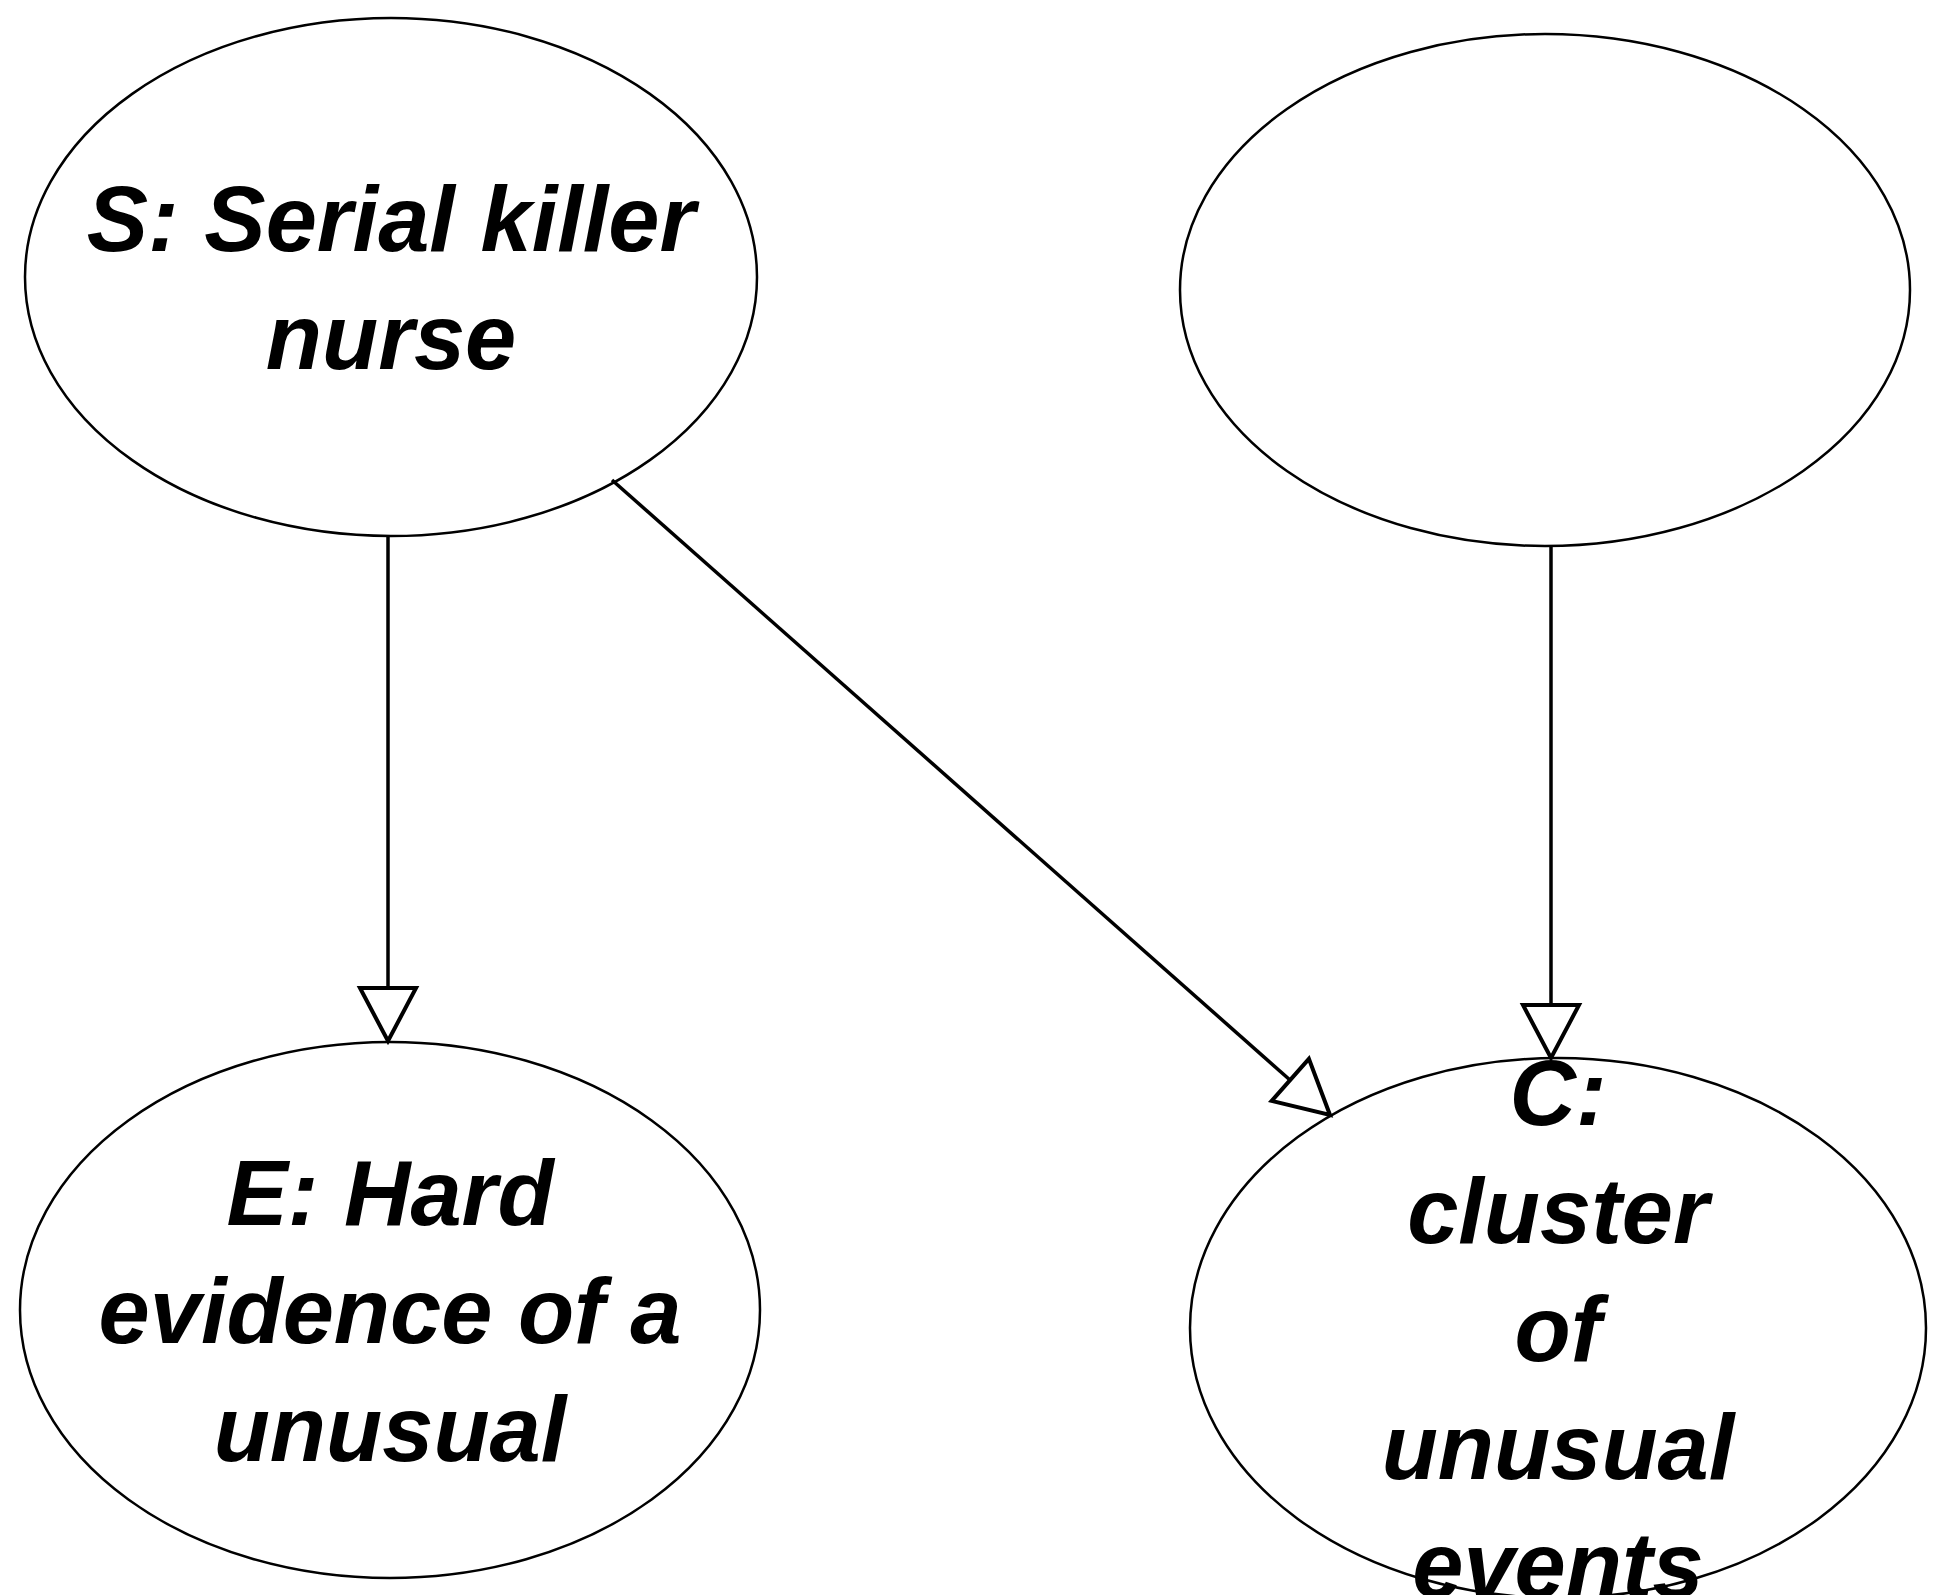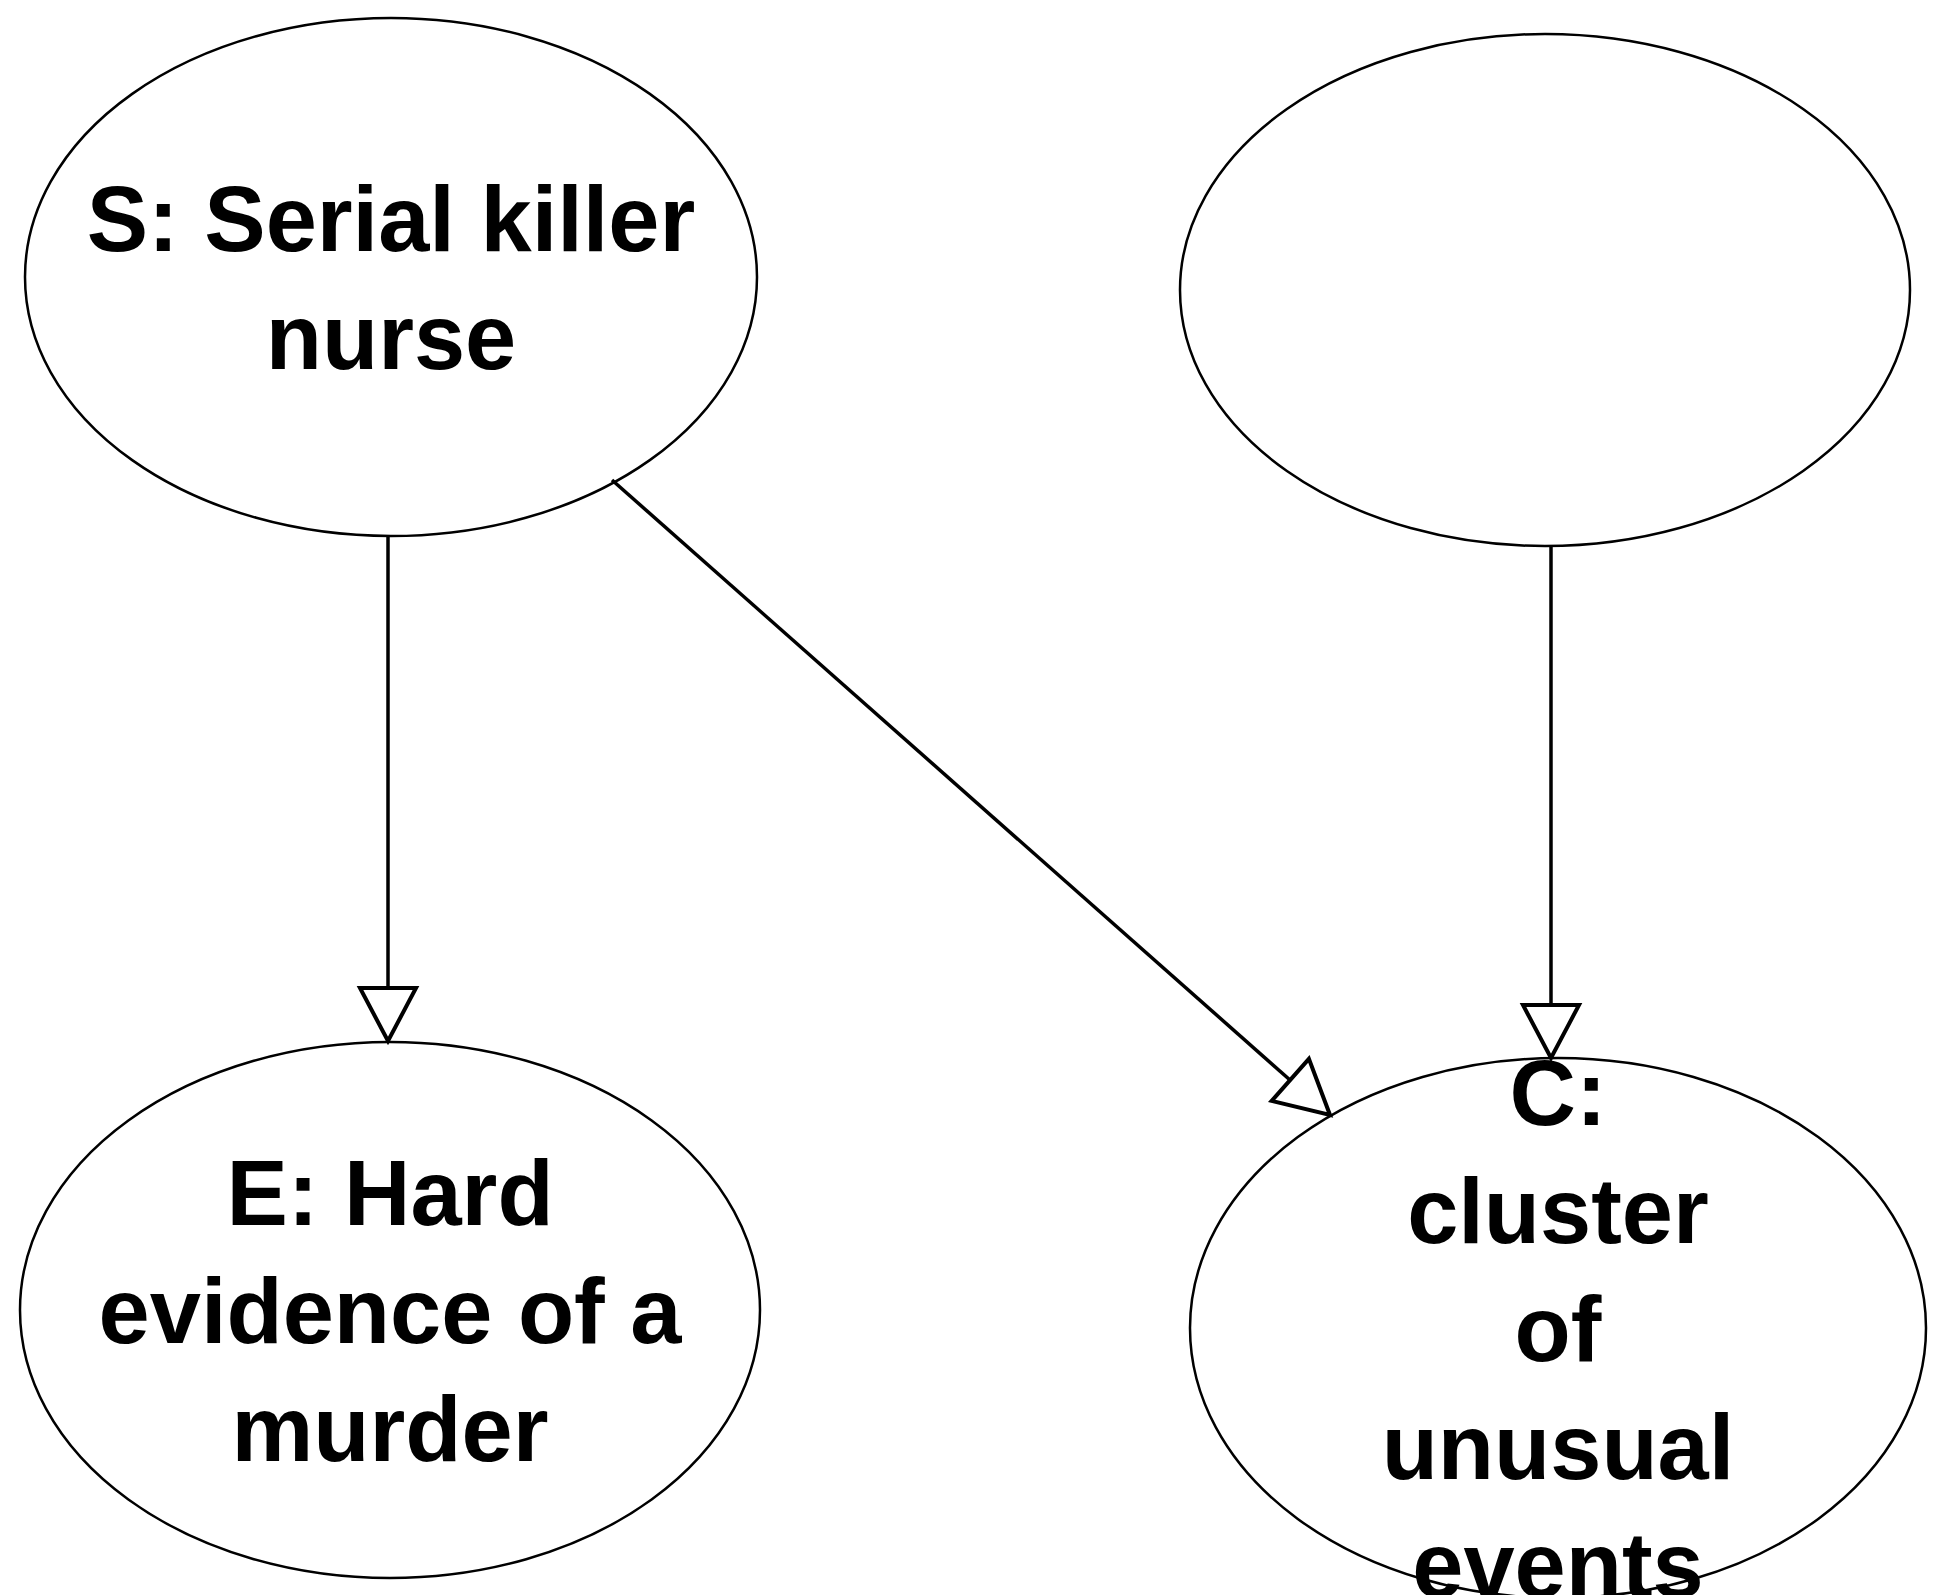--- a/index.html
+++ b/index.html
@@ -7,20 +7,21 @@
     padding: 0;
     background: #ffffff;
   }
   .canvas {
     position: relative;
     width: 1936px;
     height: 1595px;
     background: #ffffff;
     overflow: hidden;
     font-family: "Liberation Sans", sans-serif;
+    font-style: italic;
   }
   .diagram-svg {
     position: absolute;
     left: 0;
     top: 0;
     width: 1936px;
     height: 1595px;
   }
   .node-label {
     position: absolute;
@@ -60,19 +61,19 @@
     <line x1="1551" y1="546" x2="1551" y2="1006" stroke="#000000" stroke-width="3.5"></line>
     <polygon points="1523,1005 1579,1005 1551,1058" fill="#ffffff" stroke="#000000" stroke-width="4" stroke-linejoin="miter"></polygon>
   </svg>
 
   <div class="node-label label-s">S: Serial killer
 nurse</div>
 
 
   <div class="node-label label-e">E: Hard
 evidence of a
-murder</div>
+unusual</div>
 
   <div class="node-label label-c">C: cluster of
 unusual
 events</div>
 
 </div>
 
 </body></html>

